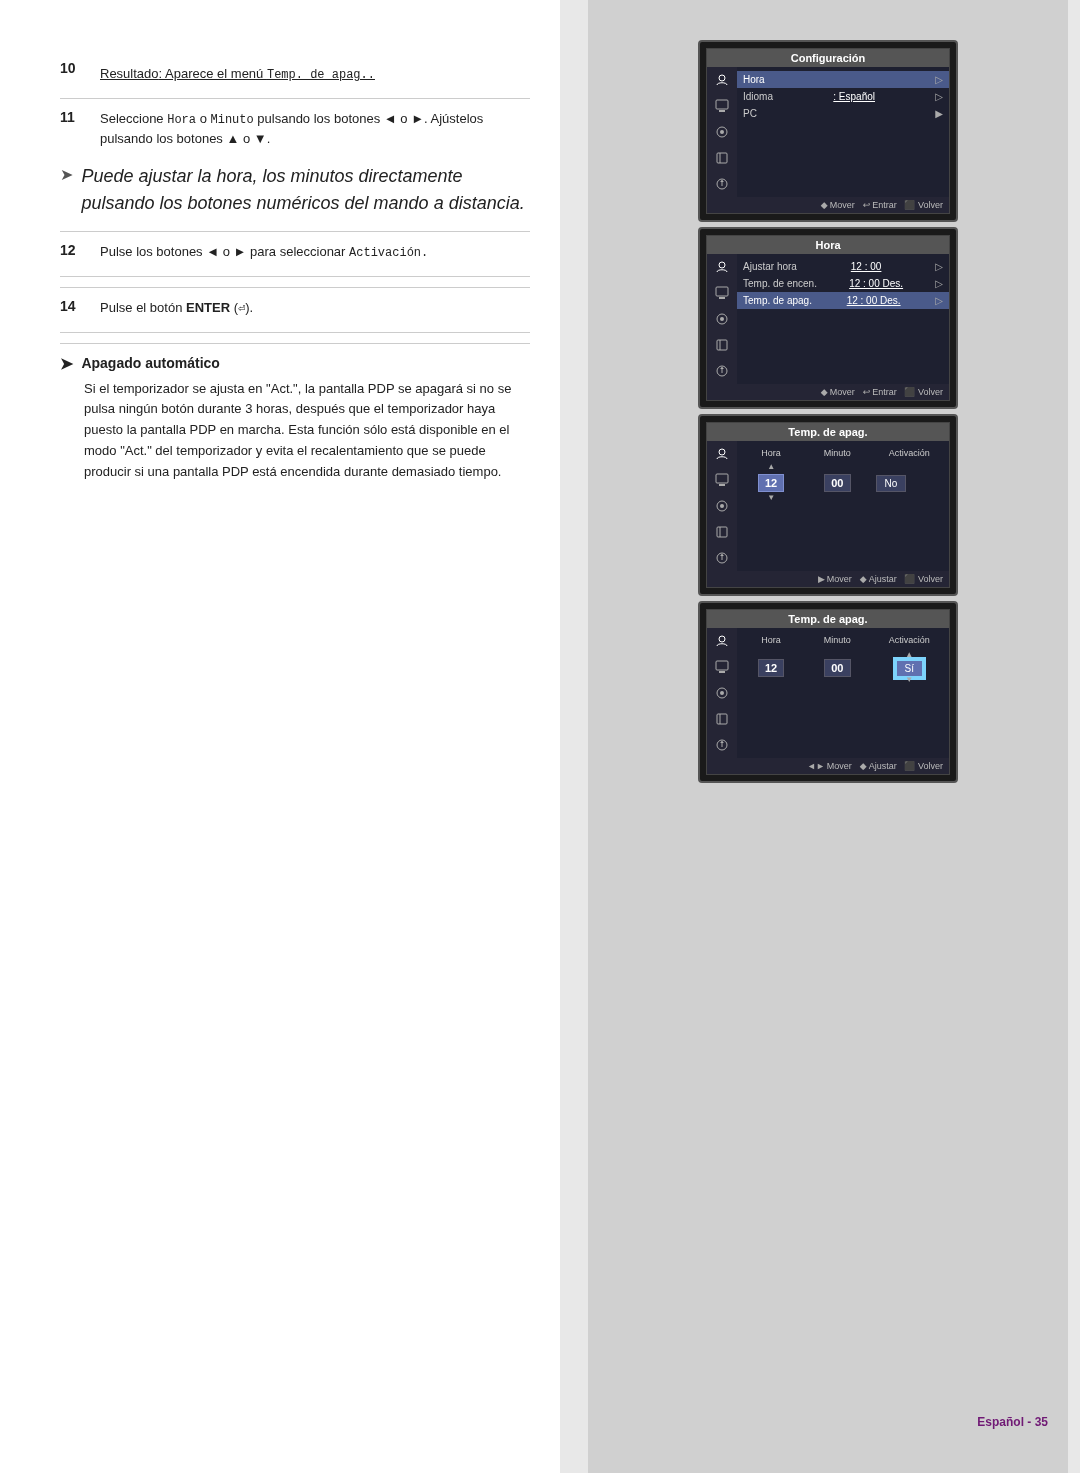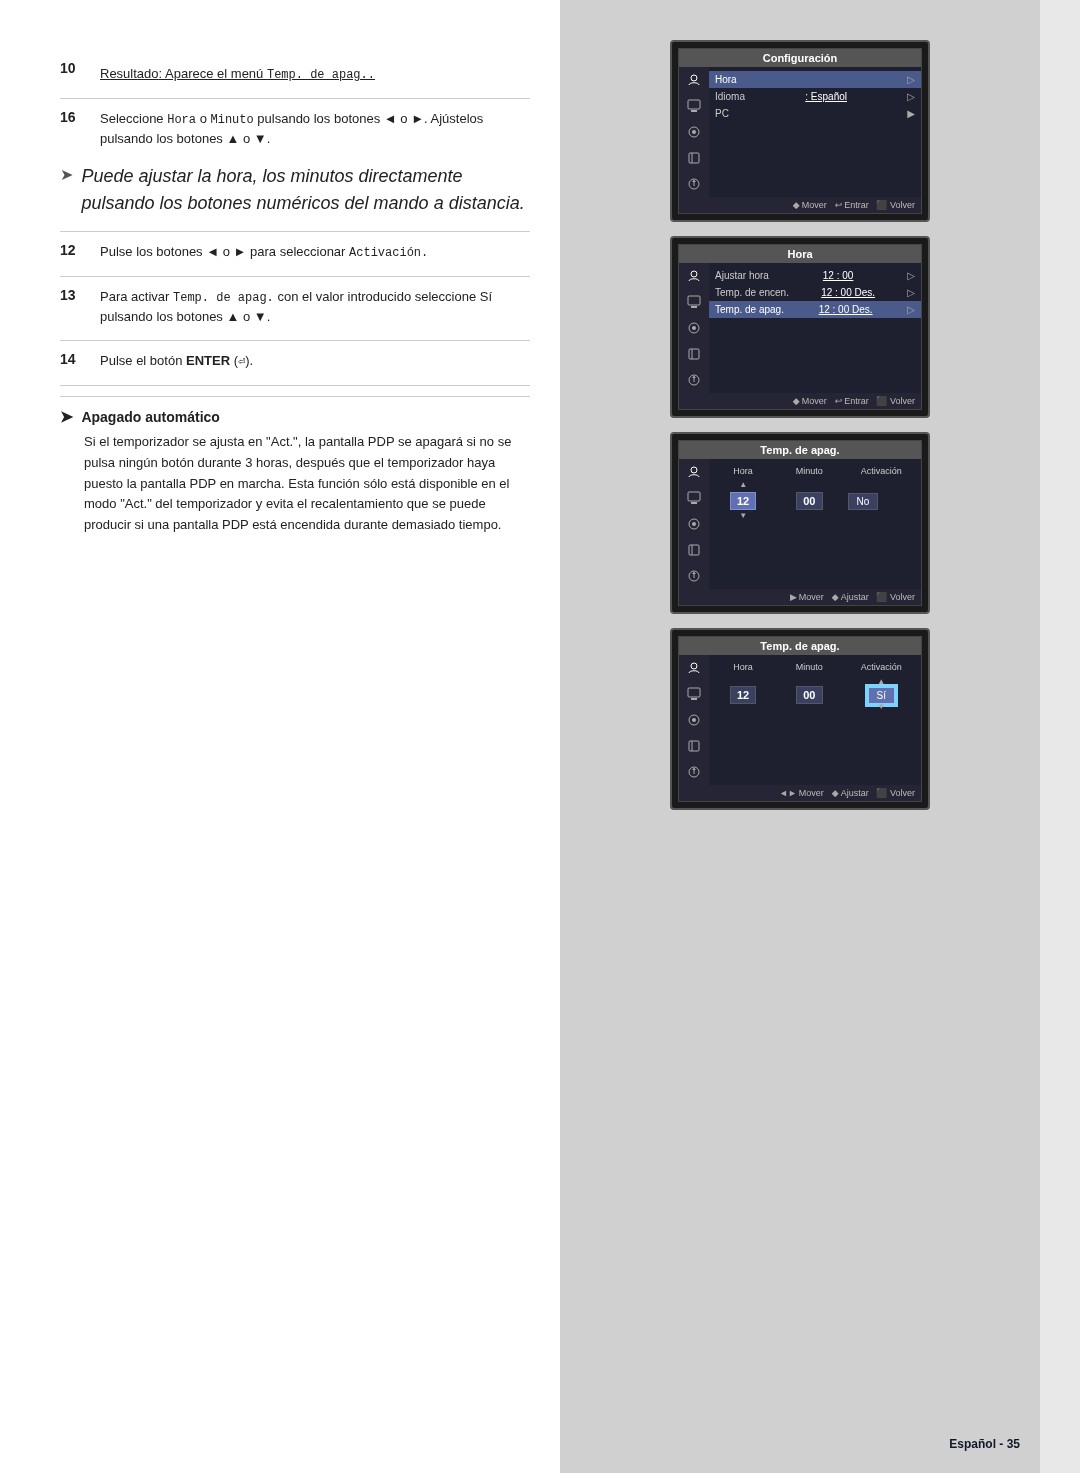--- a/index.html
+++ b/index.html
@@ -81,26 +81,27 @@
     }
     .apagado-text {
       font-size: 13px;
       line-height: 1.6;
       margin-left: 24px;
     }
 
     
     .right-column {
       width: 480px;
-      padding: 40px 20px 22px 20px;
+      padding: 40px 20px 44px 20px;
       background: #d0d0d0;
       display: flex;
       flex-direction: column;
       align-items: center;
-      gap: 14px;
+      gap: 5px;
+      margin-left: 28px;
     }
 
     
     .tv-screen {
       width: 260px;
       background: #1a1a1a;
       border: 2px solid #555;
       border-radius: 4px;
       padding: 6px;
       position: relative;
@@ -279,21 +280,21 @@
     <div class="step-content">
       <span class="result-line">
         <span class="underline">Resultado</span>:  Aparece el menú <span class="monospace">Temp. de apag..</span>
       </span>
     </div>
   </div>
 
   <div class="section-divider"></div>
 
   <div class="instruction-item">
-    <span class="step-number bold">16</span>
+    <span class="step-number bold">11</span>
     <div class="step-content">
       Seleccione <span class="monospace">Hora</span> o <span class="monospace">Minuto</span> pulsando los botones ◄ o ►.
       Ajústelos pulsando los botones ▲ o ▼.
     </div>
   </div>
 
   <div class="tip-block">
     <span class="tip-arrow">➤</span>
     <span class="tip-content">
       Puede ajustar la hora, los minutos directamente pulsando los botones numéricos del mando a distancia.
@@ -304,27 +305,20 @@
 
   <div class="instruction-item">
     <span class="step-number bold">12</span>
     <div class="step-content">
       Pulse los botones ◄ o ► para seleccionar <span class="monospace">Activación.</span>
     </div>
   </div>
 
   <div class="section-divider"></div>
 
-  <div class="instruction-item">
-    <span class="step-number bold">13</span>
-    <div class="step-content">
-      Para activar <span class="monospace">Temp. de apag.</span> con el valor introducido seleccione
-      Sí pulsando los botones ▲ o ▼.
-    </div>
-  </div>
 
   <div class="section-divider"></div>
 
   <div class="instruction-item">
     <span class="step-number bold">14</span>
     <div class="step-content">
       Pulse el botón <strong>ENTER</strong> (<span class="monospace">⏎</span>).
     </div>
   </div>
 
@@ -645,16 +639,16 @@
           <span class="footer-icon">◆</span> Ajustar
         </span>
         <span class="footer-item">
           <span class="footer-icon">⬛</span> Volver
         </span>
       </div>
     </div>
   </div>
 
   <div style="width:100%; display:flex; justify-content:flex-end; margin-top: auto; padding-top: 20px;">
-    <span style="font-size:12px; color:#0f172a; font-weight:bold;">Español - 35</span>
+    <span style="font-size:12px; color:#701a75; font-weight:bold;">Español - 35</span>
   </div>
 
 </div>
 
 </body></html>

